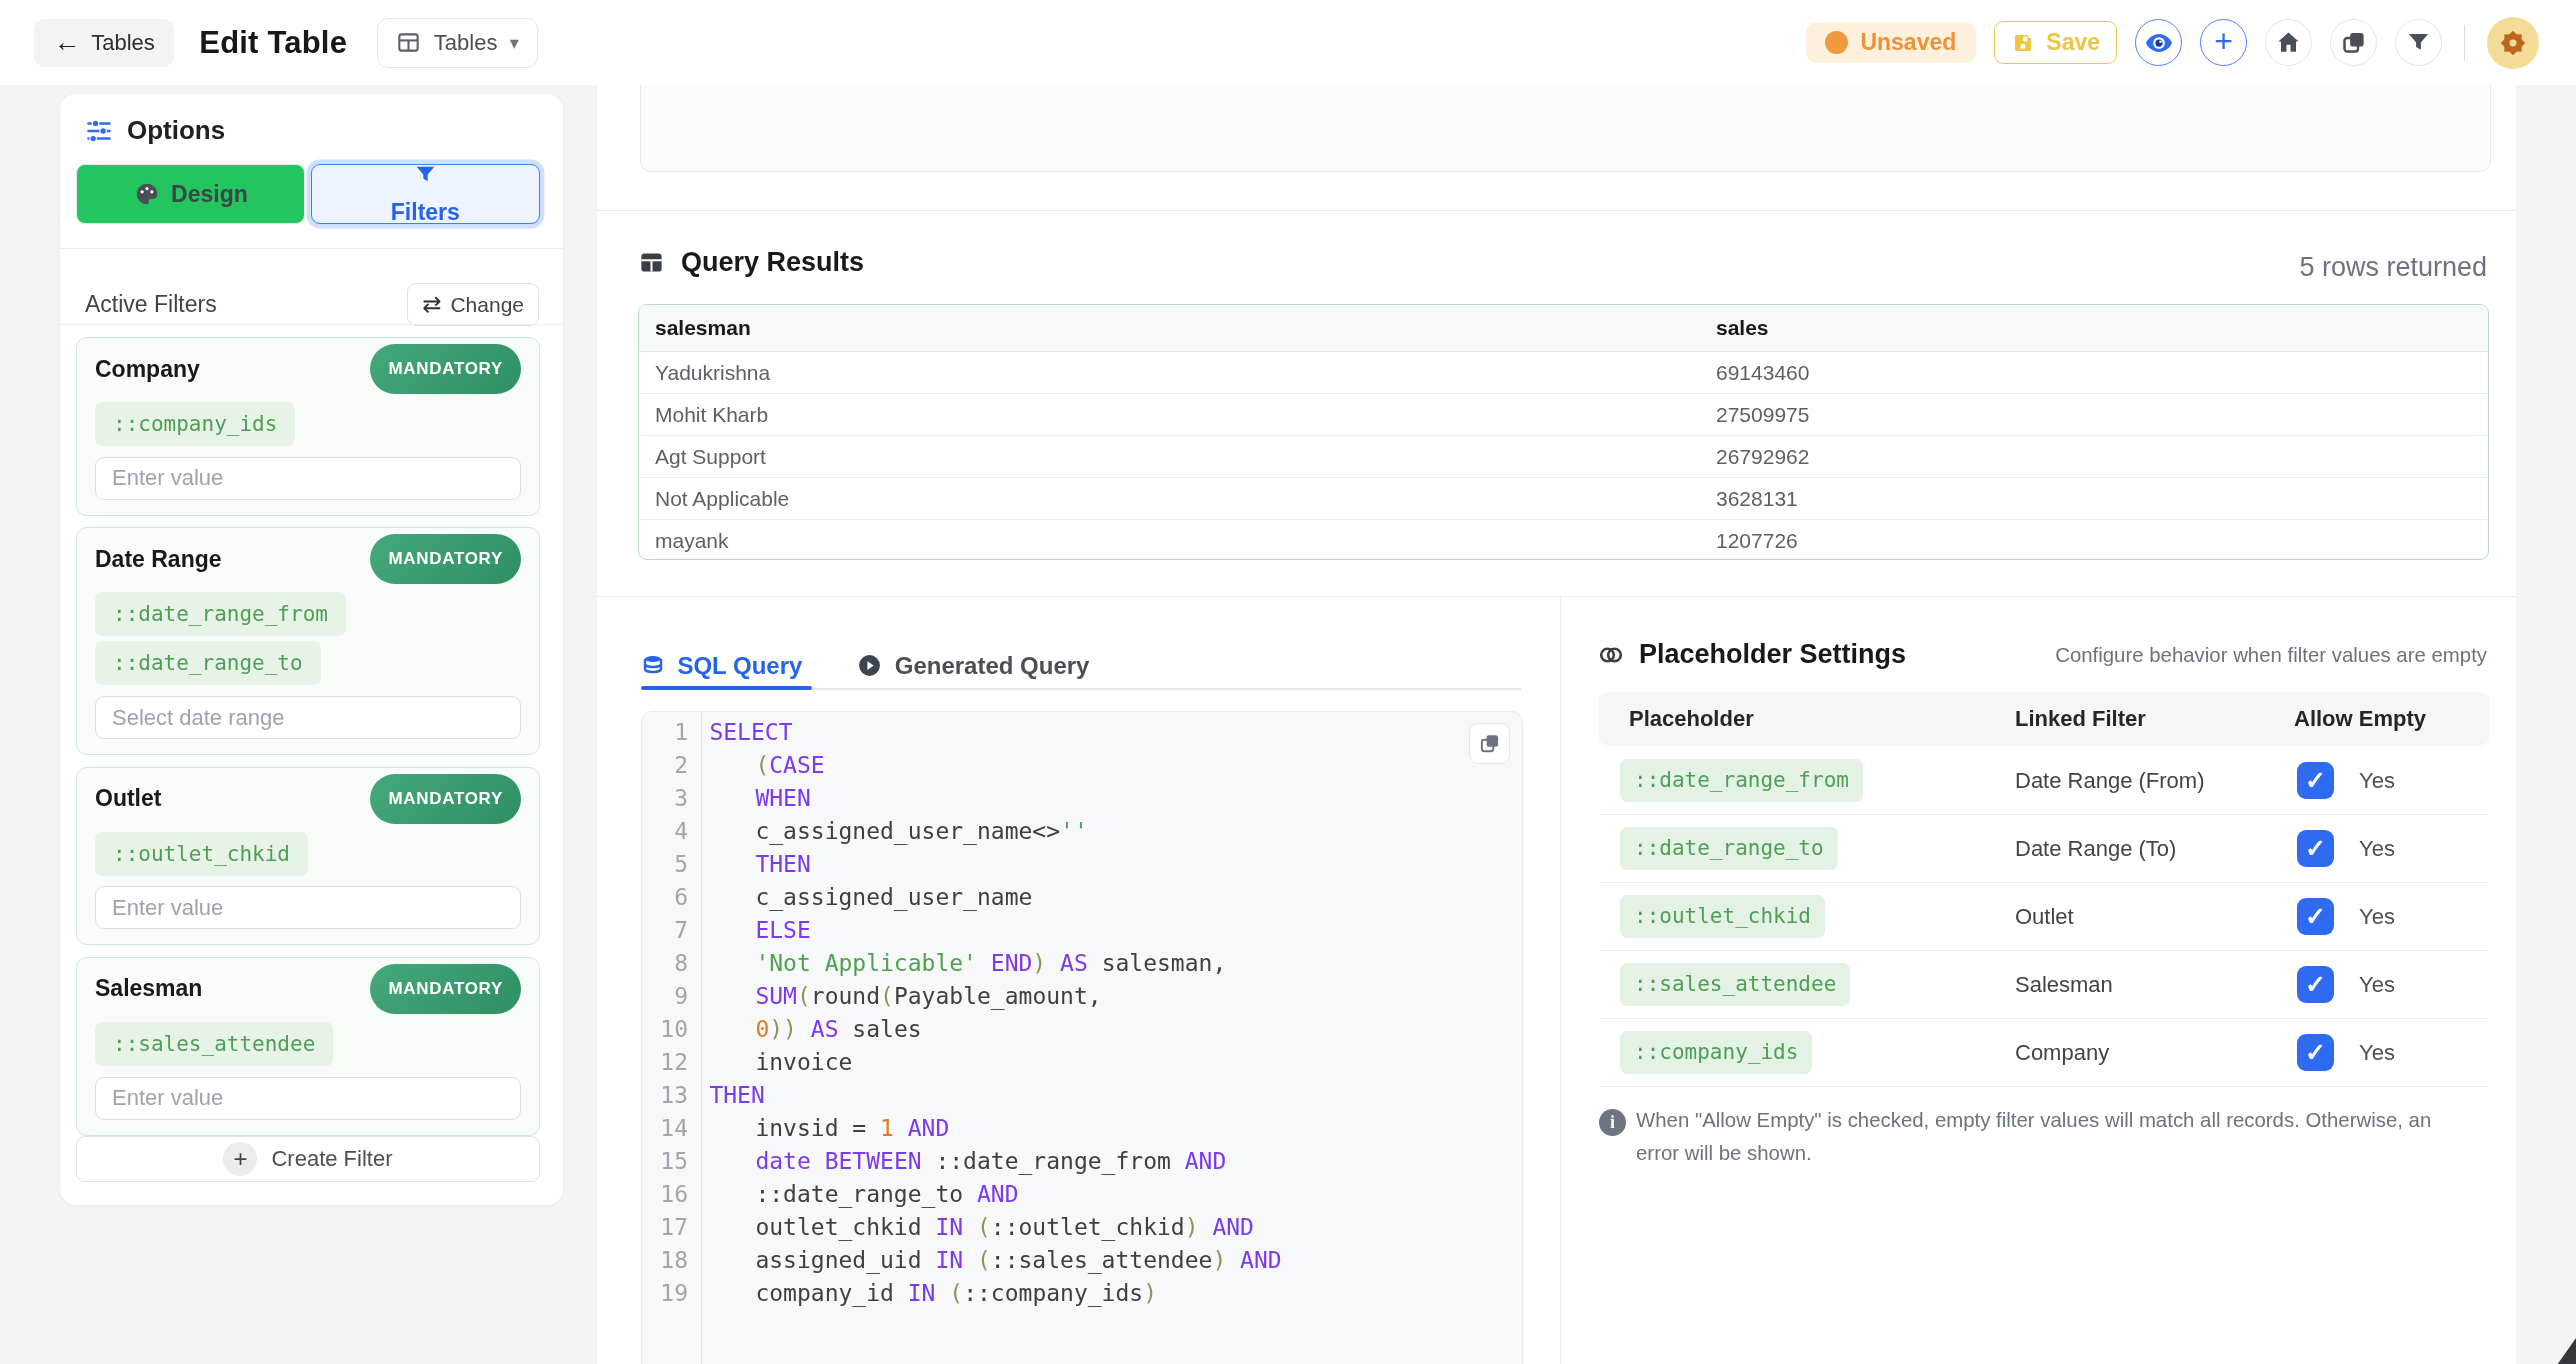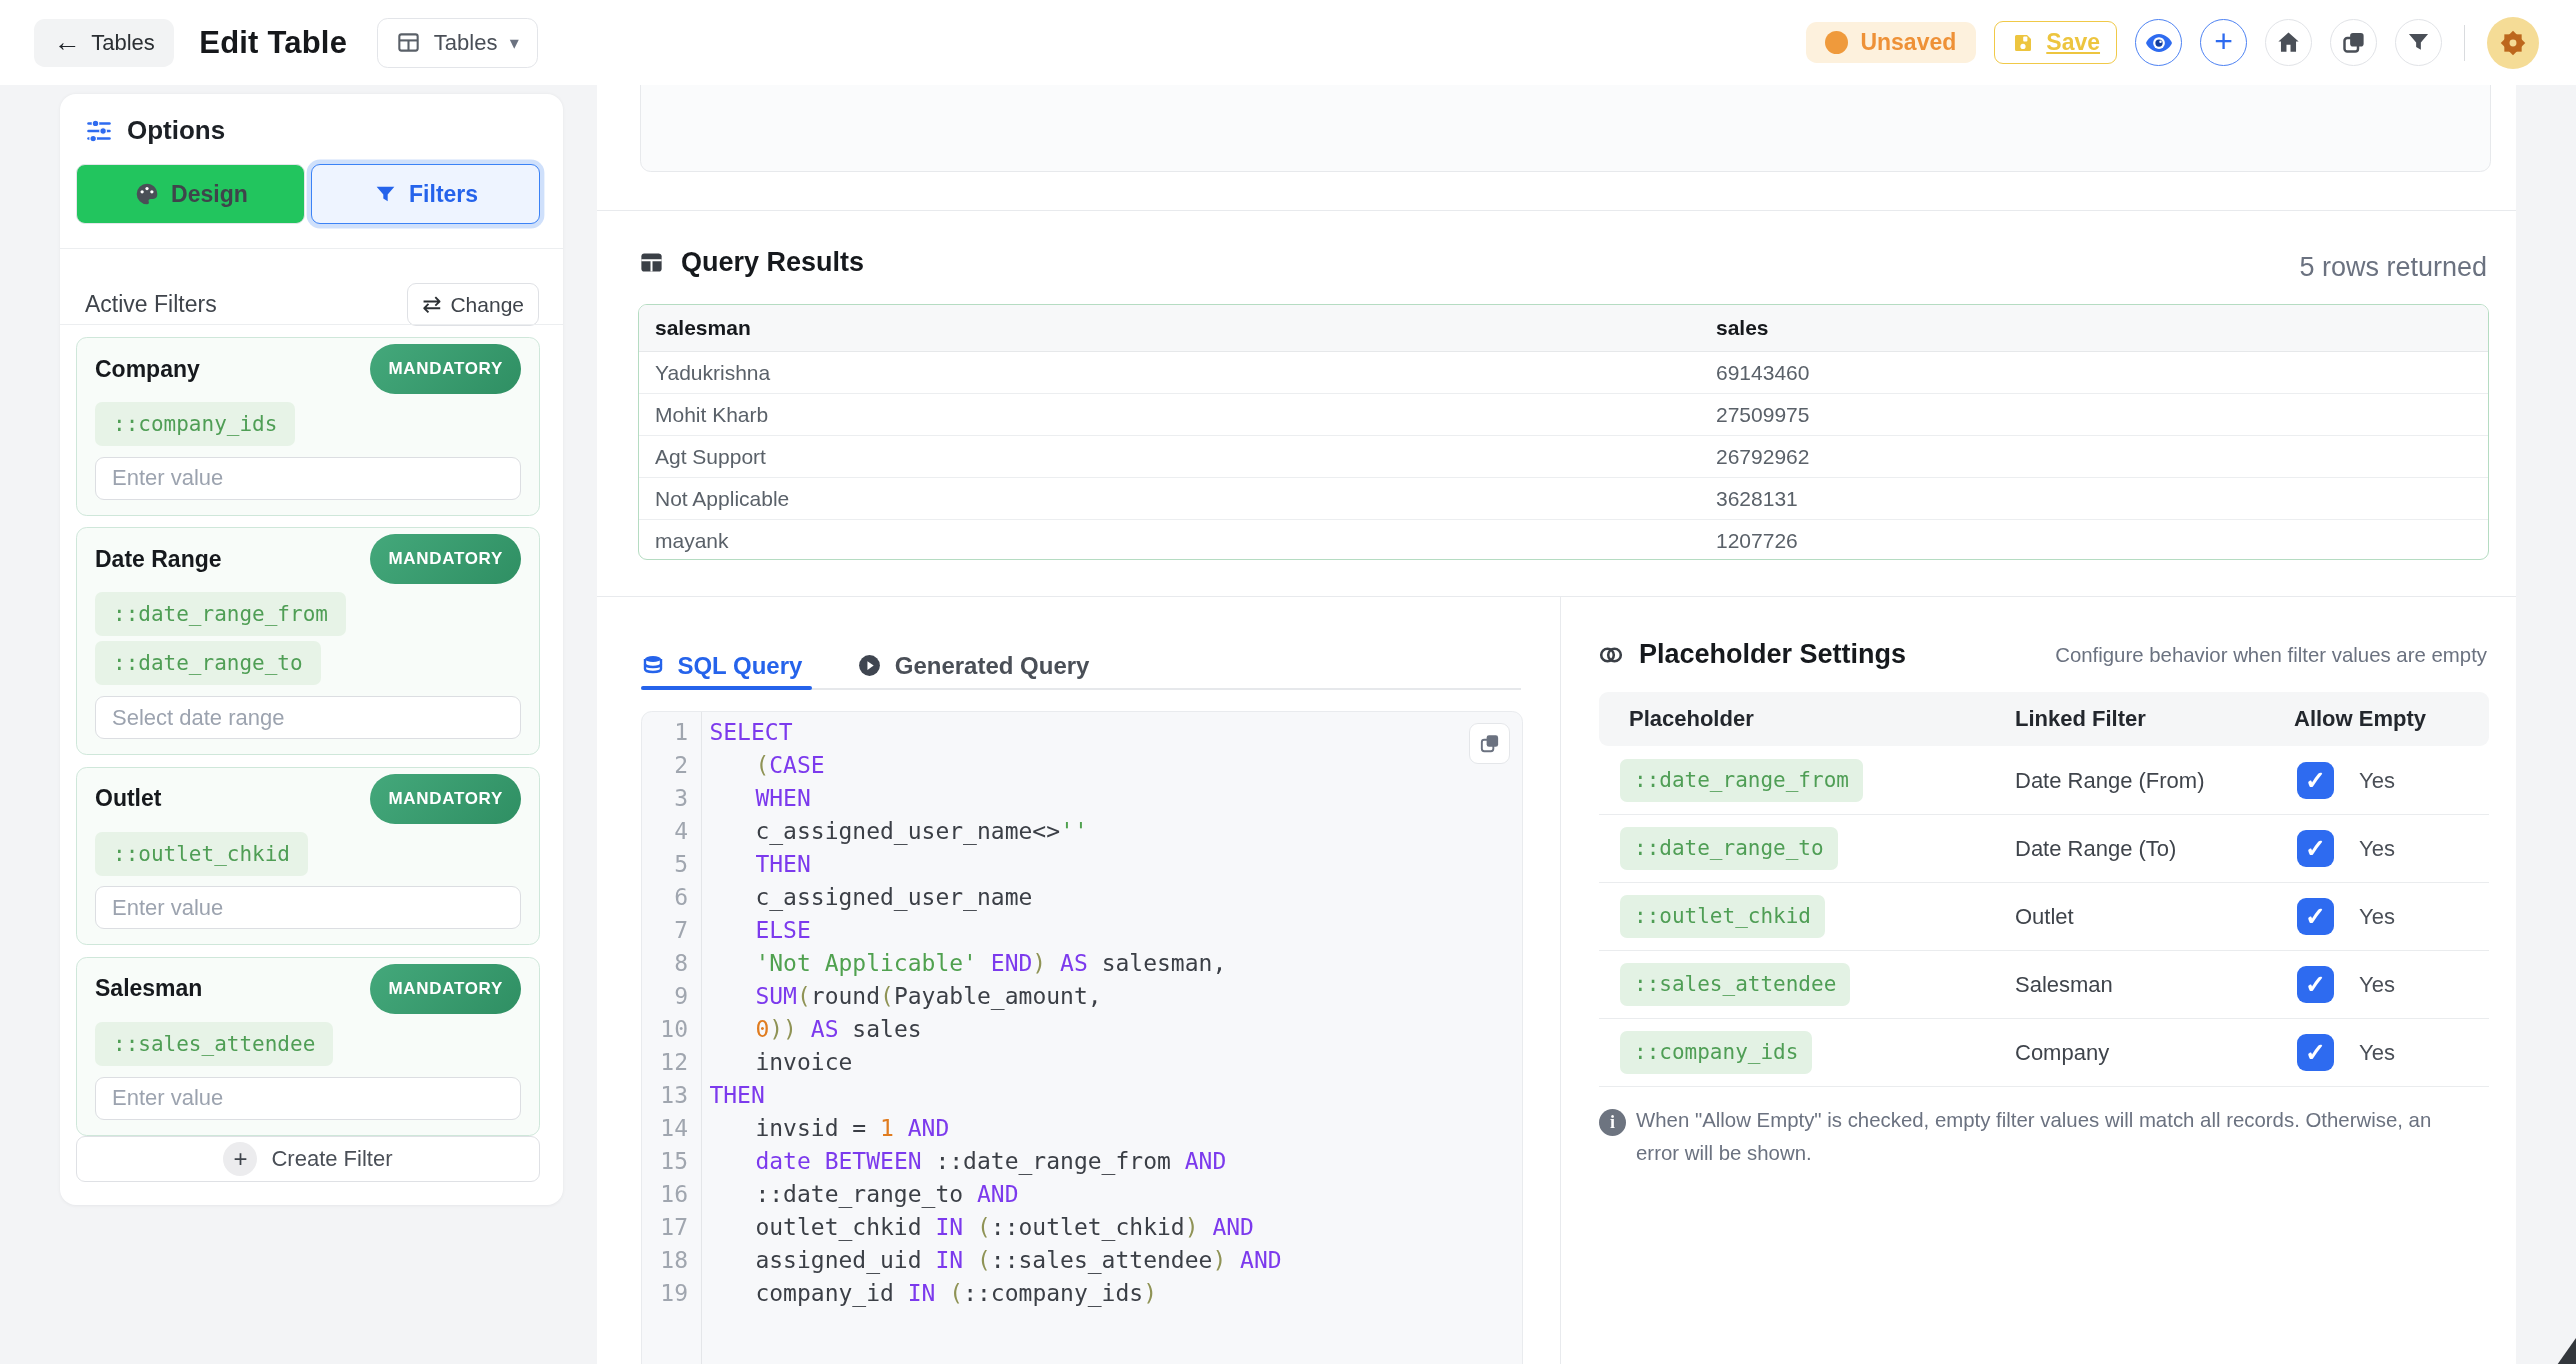--- a/index.html
+++ b/index.html
@@ -15,36 +15,36 @@
   .header{position:absolute;left:0;top:0;width:2576px;height:85px;background:#ffffff;display:flex;align-items:center;justify-content:space-between;z-index:20;}
   .hleft{display:flex;align-items:center;gap:25px;padding-left:34px;}
   .back-btn{display:flex;align-items:center;gap:10.7px;background:#f2f3f4;border:none;border-radius:10.7px;height:48px;padding:0 19.5px;font-size:22px;color:#2b2f33;cursor:pointer;font-family:inherit;}
   .back-arrow{font-size:27px;line-height:1;color:#1f2328;}
   .page-title{font-size:31px;font-weight:700;color:#16181b;margin:0 5.3px 0 0;letter-spacing:0.2px;}
   .tables-dd{display:flex;align-items:center;gap:12.4px;background:#fff;border:0.9px solid #e3e5e9;border-radius:10.7px;height:50px;padding:0 18px;font-size:22px;color:#4a4f57;cursor:pointer;font-family:inherit;}
   .caret{font-size:18px;color:#6b7280;}
   .hright{display:flex;align-items:center;gap:18px;padding-right:37px;}
   .unsaved-badge{display:flex;align-items:center;gap:12.4px;background:#fdf1dd;border-radius:10.7px;height:41px;padding:0 19.5px;font-size:23px;font-weight:700;color:#ee9137;}
   .unsaved-dot{width:23px;height:23px;border-radius:50%;background:#ef9a3c;}
-  .save-btn{display:flex;align-items:center;gap:11.5px;background:#fff;border:1.8px solid #f0c948;border-radius:9px;height:43px;padding:0 16px;font-size:23px;font-weight:700;color:#edc53f;cursor:pointer;font-family:inherit;text-decoration:underline;}
+  .save-btn{display:flex;align-items:center;gap:11.5px;background:#fff;border:1.8px solid #f0c948;border-radius:9px;height:43px;padding:0 16px;font-size:23px;font-weight:700;color:#edc53f;cursor:pointer;font-family:inherit;}
   .icon-circle{width:47px;height:47px;border-radius:50%;background:#fff;display:flex;align-items:center;justify-content:center;cursor:pointer;padding:0;}
   .blue-ring{border:1.4px solid #4d82f3;}
   .gray-ring{border:1.4px solid #e1e3e7;}
   .plus-glyph{font-size:32px;color:#2e6bf0;font-weight:500;line-height:1;margin-top:-2.7px;}
   .v-divider{width:1.8px;height:36px;background:#d9dbde;margin:0 3.6px;}
   .avatar-btn{width:52px;height:52px;border-radius:50%;background:#f5dc96;border:none;display:flex;align-items:center;justify-content:center;cursor:pointer;}
 
   
   .sidebar{position:absolute;left:60px;top:94px;width:503px;height:1111px;background:#fff;border-radius:16px;box-shadow:0 0.9px 3.6px rgba(17,24,39,.06);}
   .opt-head{position:absolute;left:25px;top:21px;display:flex;align-items:center;gap:14px;}
   .opt-title{font-size:26px;font-weight:700;color:#1c2025;}
   .tab-row{position:absolute;left:16px;top:70px;width:464px;height:60px;display:flex;gap:5.3px;}
   .sb-tab{flex:1;display:flex;align-items:center;justify-content:center;gap:11.5px;border-radius:9px;font-size:23px;font-weight:600;cursor:pointer;font-family:inherit;}
   .tab-design{background:#22c55e;border:0.9px solid #e4e6ea;color:#3f444b;}
-  .tab-filters{background:#eef4ff;border:1.3px solid #3b82f6;color:#2563eb;box-shadow:0 0 0 4.4px #cfe0fb;}
+  .tab-filters{background:#eef4ff;border:1.3px solid #3b82f6;color:#2563eb;box-shadow:0 0 0 4.4px #cfe0fb;flex-direction:column;}
   .sb-divider{position:absolute;left:0px;width:503px;height:0.9px;background:#eceef0;}
   .af-row{position:absolute;left:25px;top:189px;width:454px;display:flex;align-items:center;justify-content:space-between;}
   .af-label{font-size:23px;color:#3f444b;font-weight:500;}
   .change-btn{display:flex;align-items:center;gap:9px;background:#fff;border:0.9px solid #dfe1e5;border-radius:9px;height:43px;padding:0 14px;font-size:21px;color:#3f444b;cursor:pointer;font-family:inherit;}
   .swap-glyph{font-size:23px;color:#2b2f33;line-height:1;}
   .filter-cards{position:absolute;left:16px;top:243px;width:464px;}
   .fcard{box-sizing:border-box;border:0.9px solid #cfe7da;background:#f8fcf9;border-radius:10.7px;padding:14px 18px 15px 18px;margin-bottom:11.5px;}
   .fc-top{display:flex;align-items:center;justify-content:space-between;height:34px;}
   .fc-name{font-size:23px;font-weight:700;color:#16191d;}
   .fc-badge{background:linear-gradient(135deg,#44a87b,#2f8f63);color:#fff;font-size:17px;font-weight:700;letter-spacing:0.7px;border-radius:887px;padding:15px 18px;text-align:center;}

